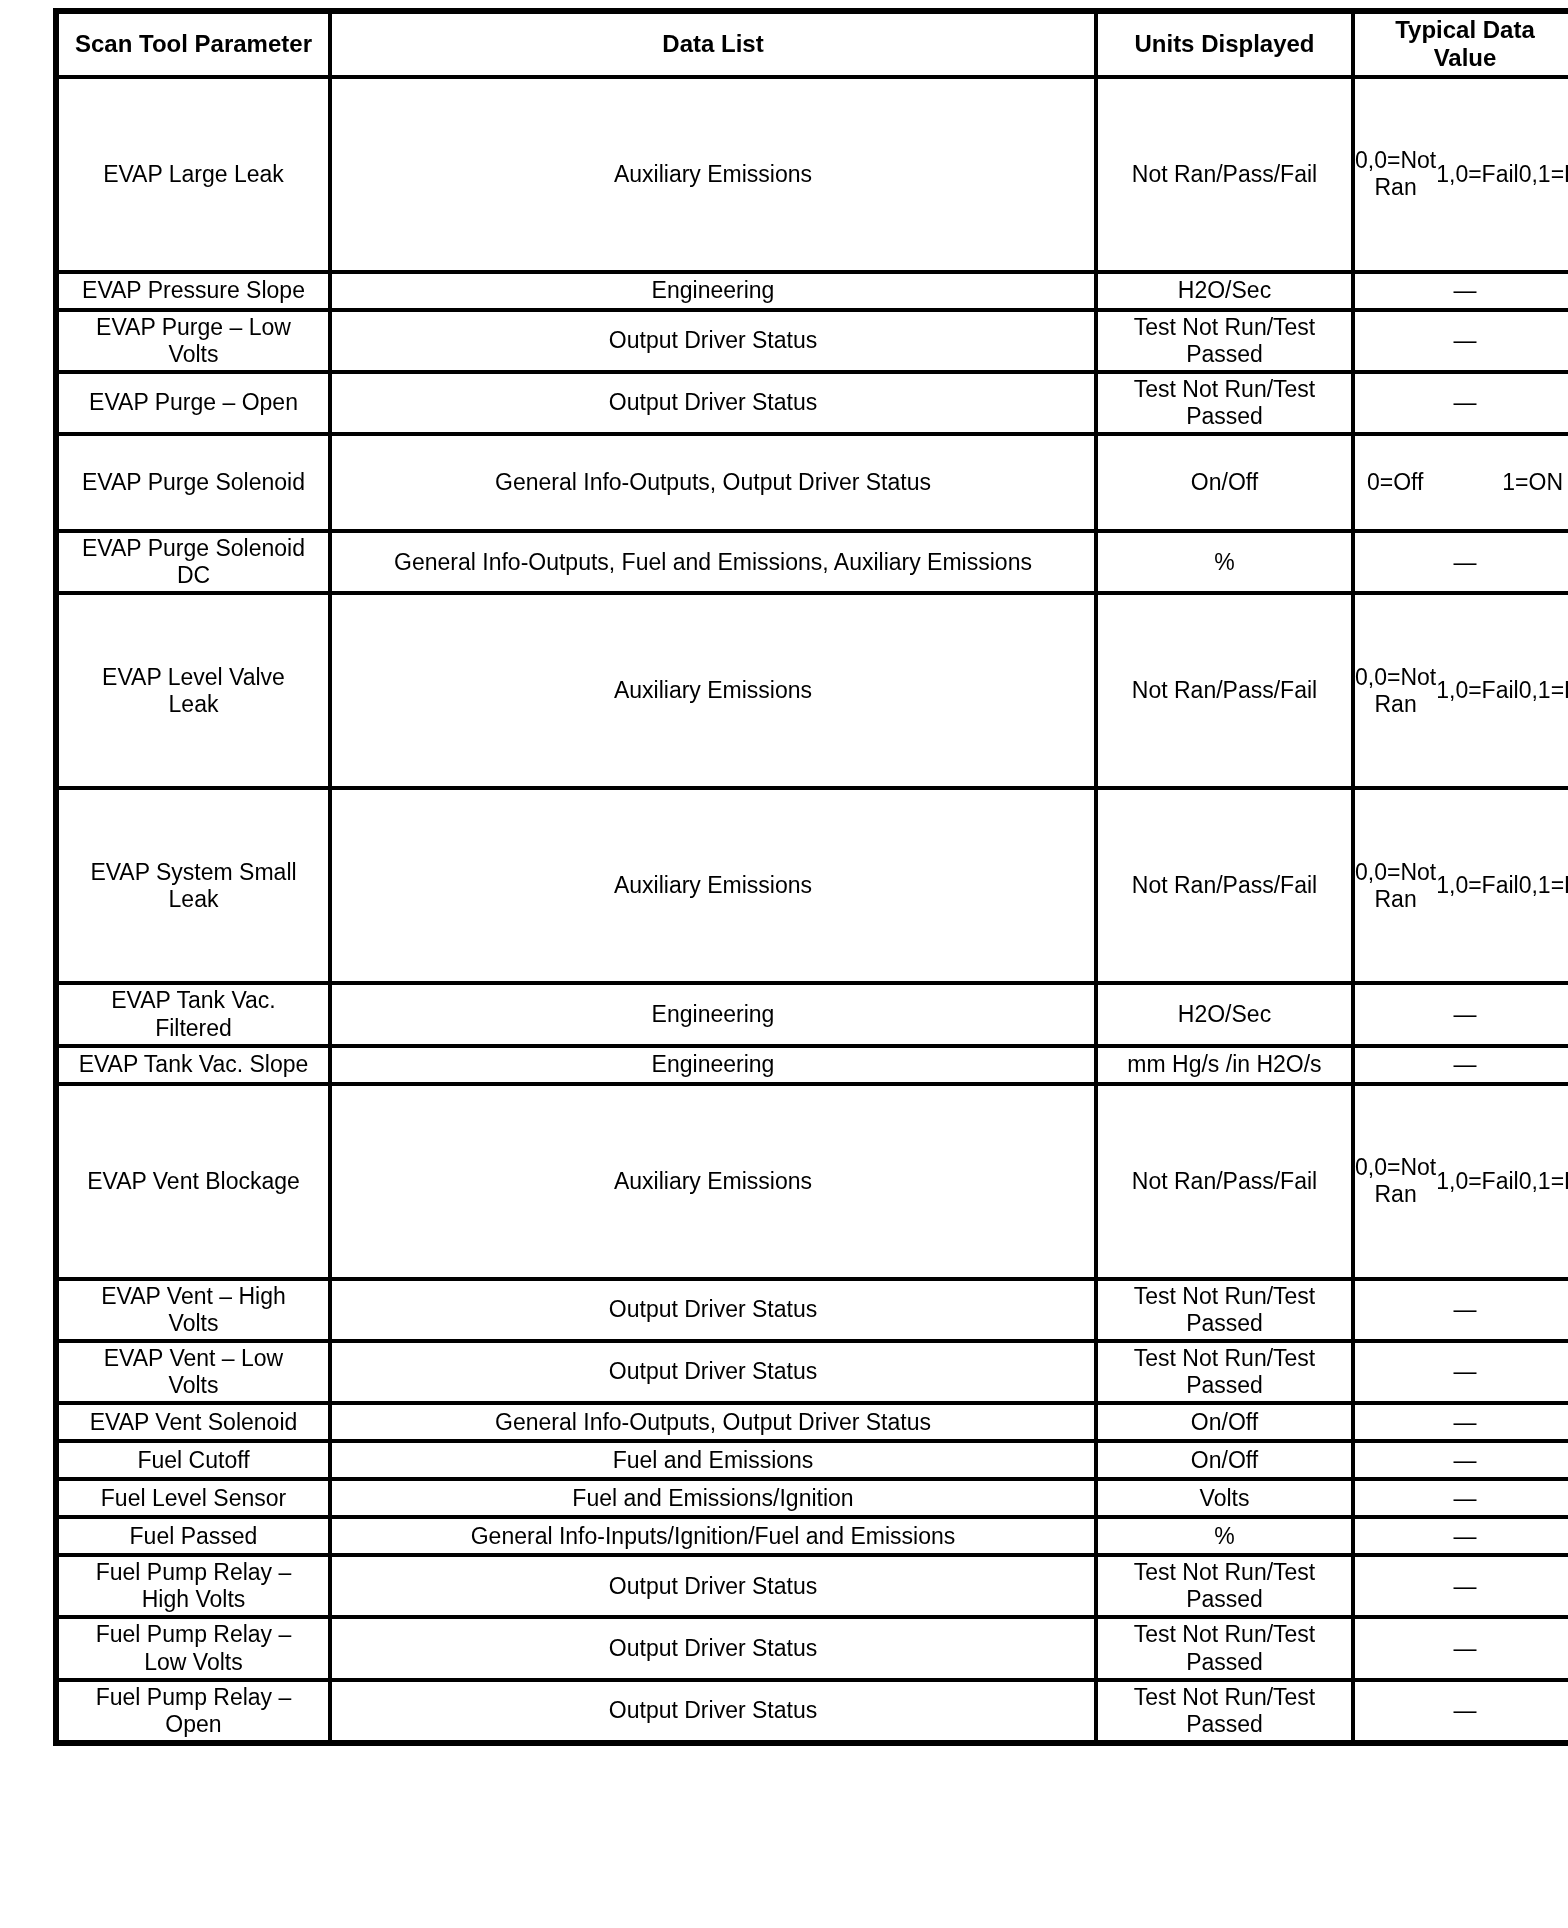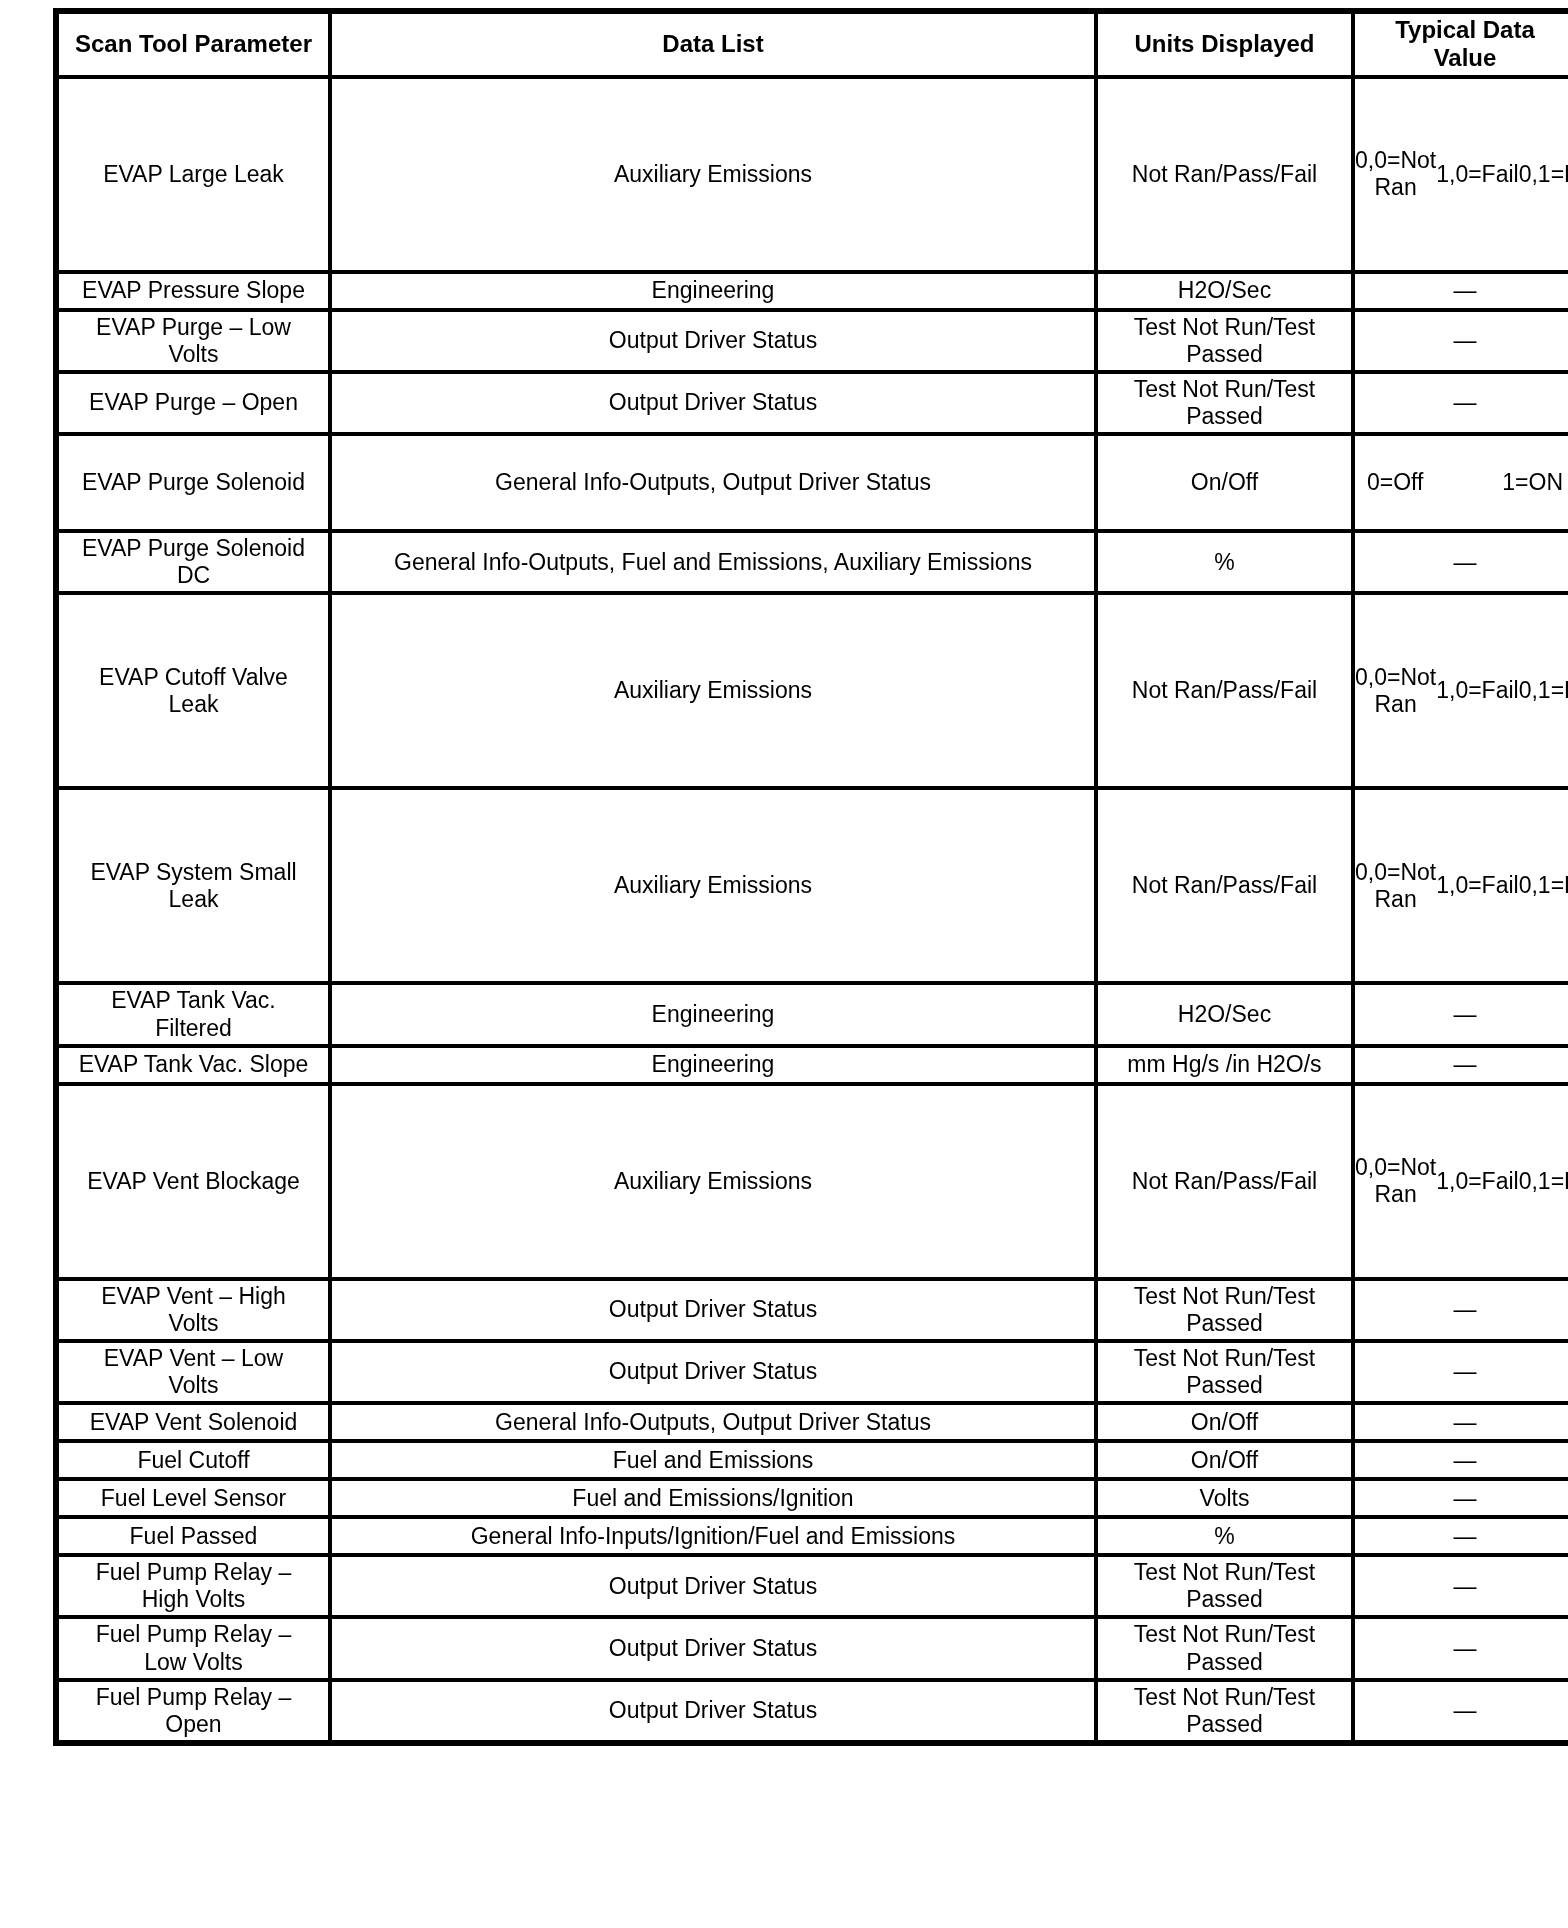--- a/index.html
+++ b/index.html
@@ -125,21 +125,21 @@
           <td class="typical-cell"><div class="vals"><span>0=Off</span><span>1=ON</span></div></td>
         </tr>
         <tr class="h-two">
           <td>EVAP Purge Solenoid
 DC</td>
           <td>General Info-Outputs, Fuel and Emissions, Auxiliary Emissions</td>
           <td>%</td>
           <td class="typical-cell"><div class="vals"><span>—</span></div></td>
         </tr>
         <tr class="h-tall">
-          <td>EVAP Cutoff Valve
+          <td>EVAP Level Valve
 Leak</td>
           <td>Auxiliary Emissions</td>
           <td>Not Ran/Pass/Fail</td>
           <td class="typical-cell"><div class="vals"><span>0,0=Not Ran</span><span>1,0=Fail</span><span>0,1=Pass</span></div></td>
         </tr>
         <tr class="h-tall">
           <td>EVAP System Small
 Leak</td>
           <td>Auxiliary Emissions</td>
           <td>Not Ran/Pass/Fail</td>

